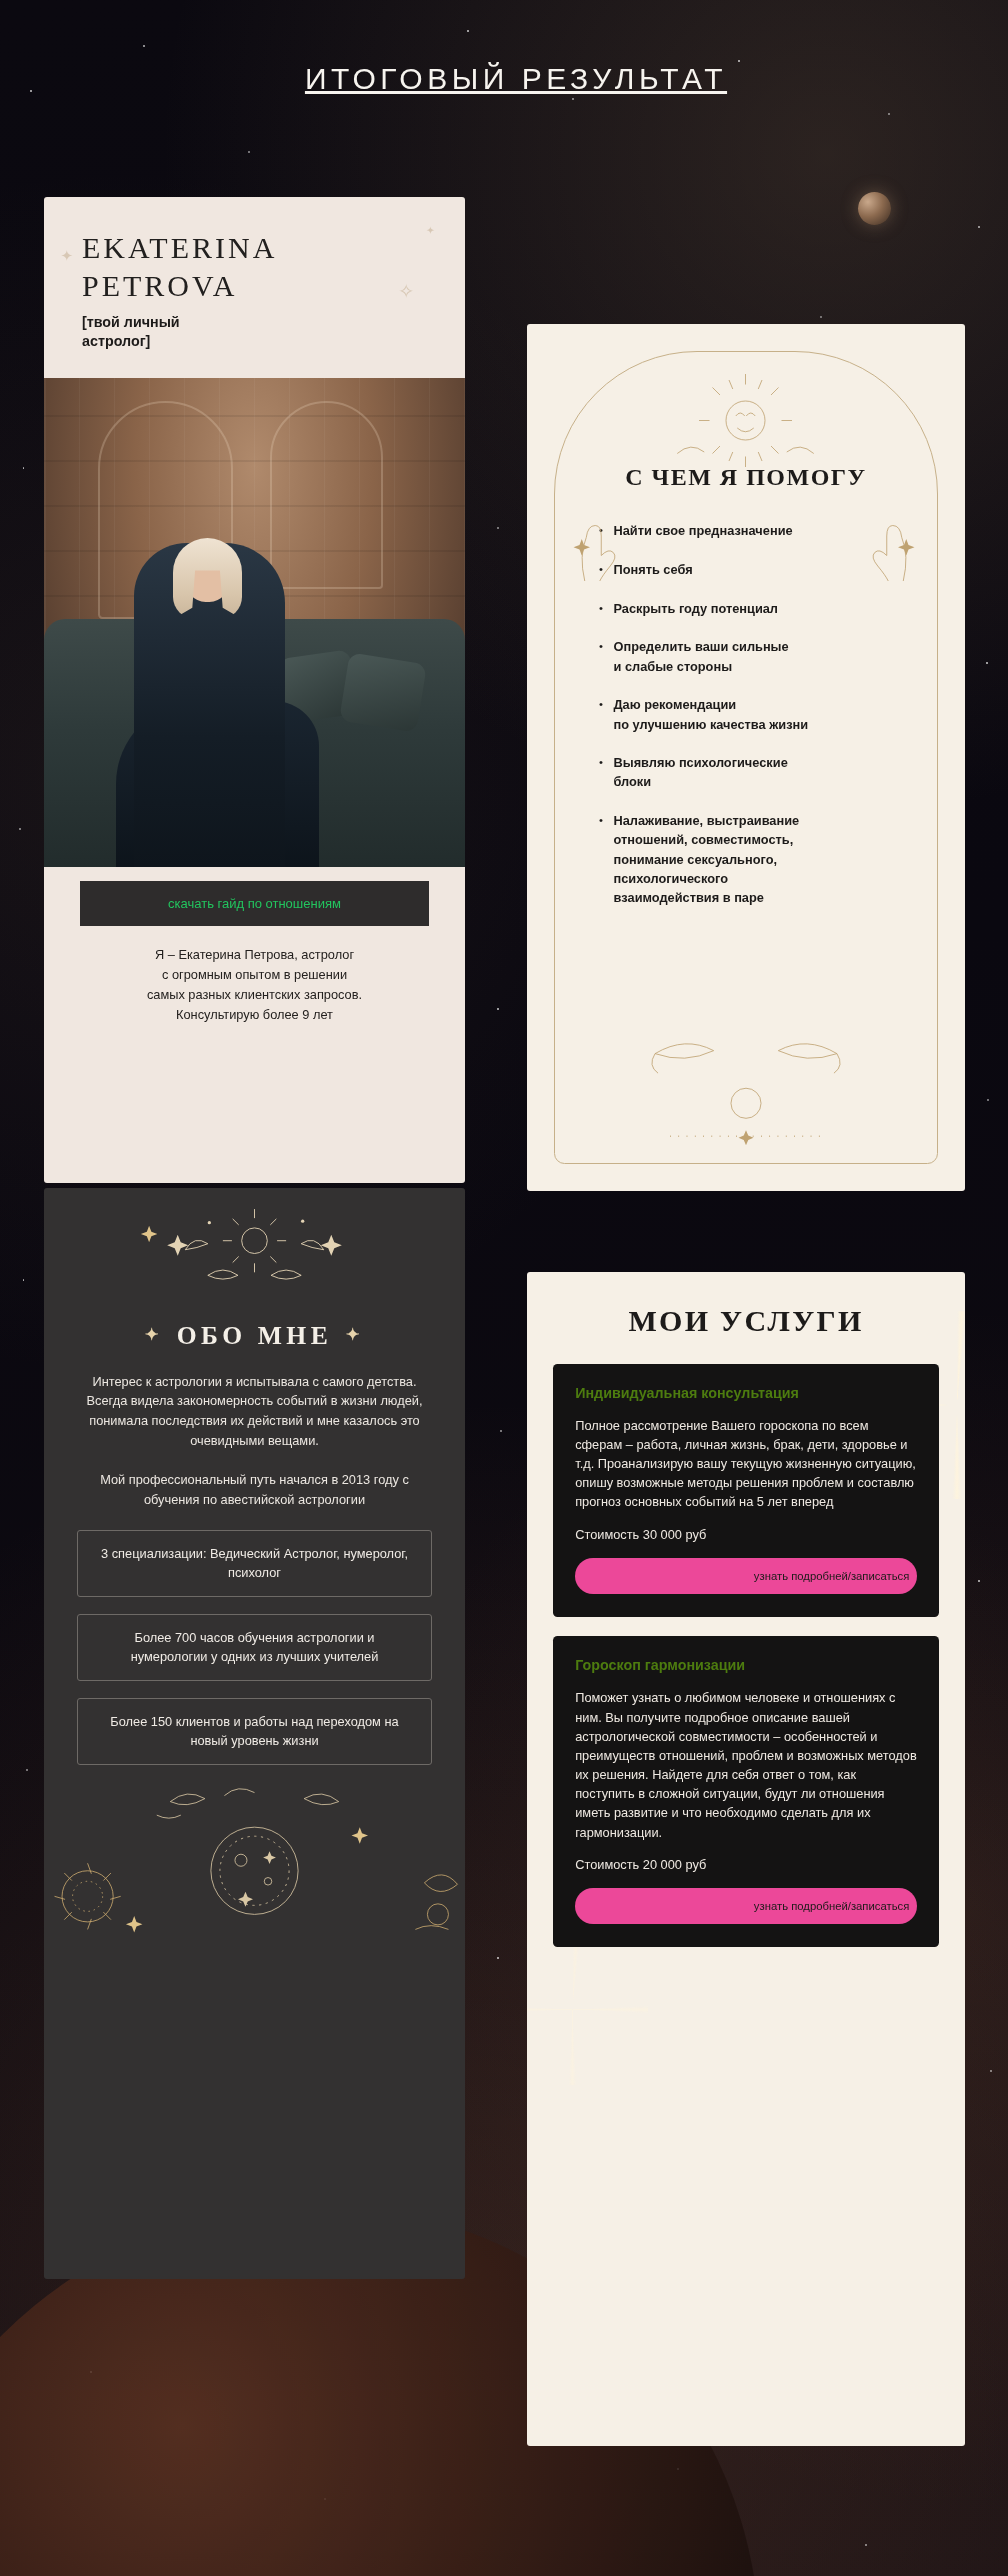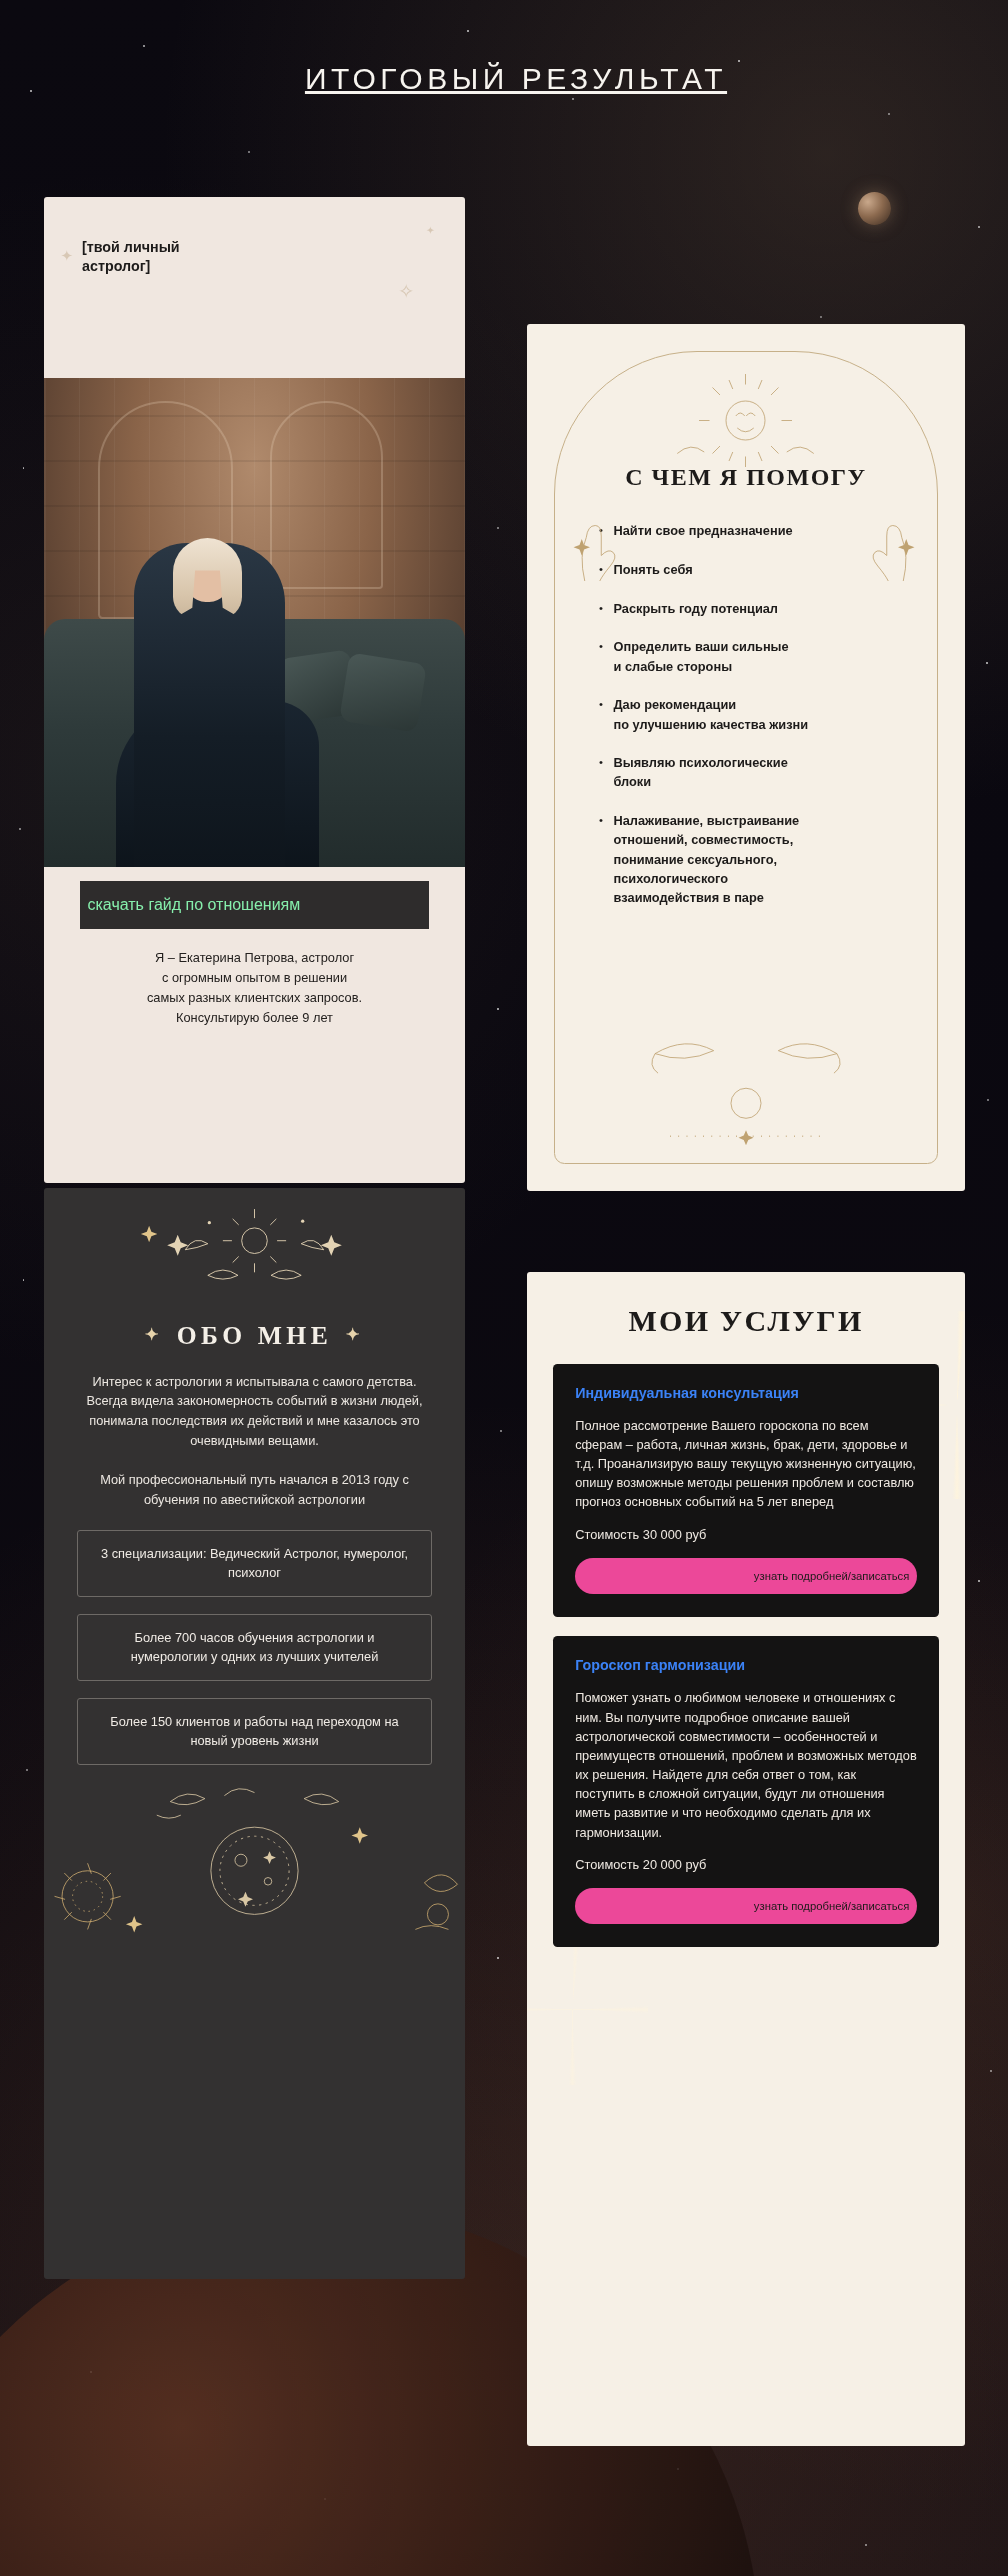--- a/index.html
+++ b/index.html
@@ -145,25 +145,25 @@
   .person-hair {
     position: absolute; left: 129px; bottom: 248px; width: 69px; height: 81px;
     border-radius: 35px 35px 22.6px 22.6px;
     background: linear-gradient(180deg, #efe3d2 0%, #d8c5ab 70%, #c9b59a 100%);
     clip-path: polygon(0 0,100% 0,100% 100%,72% 86%,68% 40%,32% 40%,28% 86%,0 100%);
   }
   #profile-cta-wrap { padding: 13.5px 36px 0 36px; background: #f0e7e0; }
   .dark-btn {
     display: block; width: 100%;
     background: #2e2c2c;
-    color: #86efac;
+    color: #22c55e;
     border: none;
     padding: 15px 7.5px;
-    font-size: 16px;
-    text-align: left;
+    font-size: 13px;
+    text-align: center;
     cursor: pointer;
   }
   #profile-bio {
     padding: 19.6px 39px 22.6px 39px;
     text-align: center;
     font-size: 12.8px;
     line-height: 1.55;
     color: #24211f;
   }
 
@@ -260,21 +260,21 @@
     position: relative;
   }
   .svc {
     position: relative;
     margin: 0 25.6px 19.6px 25.6px;
     background: #141313;
     border-radius: 4.5px;
     padding: 21px 22.6px 22.6px 22.6px;
     color: #efe9e2;
   }
-  .svc h3 { font-size: 14.3px; margin-bottom: 15px; color: #3b82f6; }
+  .svc h3 { font-size: 14.3px; margin-bottom: 15px; color: #4d7c0f; }
   .svc p { font-size: 12.8px; line-height: 1.5; margin-bottom: 15px; }
   .svc .price { font-size: 12.8px; margin-bottom: 16.6px; }
   .light-btn {
     display: block; width: 100%;
     background: #ec4899;
     color: #1d1b1a;
     border: none;
     border-radius: 19.6px;
     padding: 12px 7.5px;
     font-size: 11.3px;
@@ -331,20 +331,24 @@
   <div class="planet-big"></div>
   <div class="planet-small"></div>
 
   <h1 class="page-title">ИТОГОВЫЙ РЕЗУЛЬТАТ</h1>
 
   <div class="card" id="profile-card">
     <div id="profile-top">
       <span class="deco-sparkle" style="left:16.6px; top:50px;">✦</span>
       <span class="deco-sparkle" style="left:354px; top:83px; font-size:19.6px;">✧</span>
       <span class="deco-sparkle" style="left:382px; top:27px; font-size:10.5px;">✦</span>
+      <div class="name">
+        <div>EKATERINA</div>
+        <div>PETROVA</div>
+      </div>
       <div class="subtitle">
         <div>[твой личный</div>
         <div>астролог]</div>
       </div>
     </div>
 
     <div id="profile-photo">
       <div class="wall"></div>
       <div class="arch"></div>
       <div class="arch arch2"></div>

